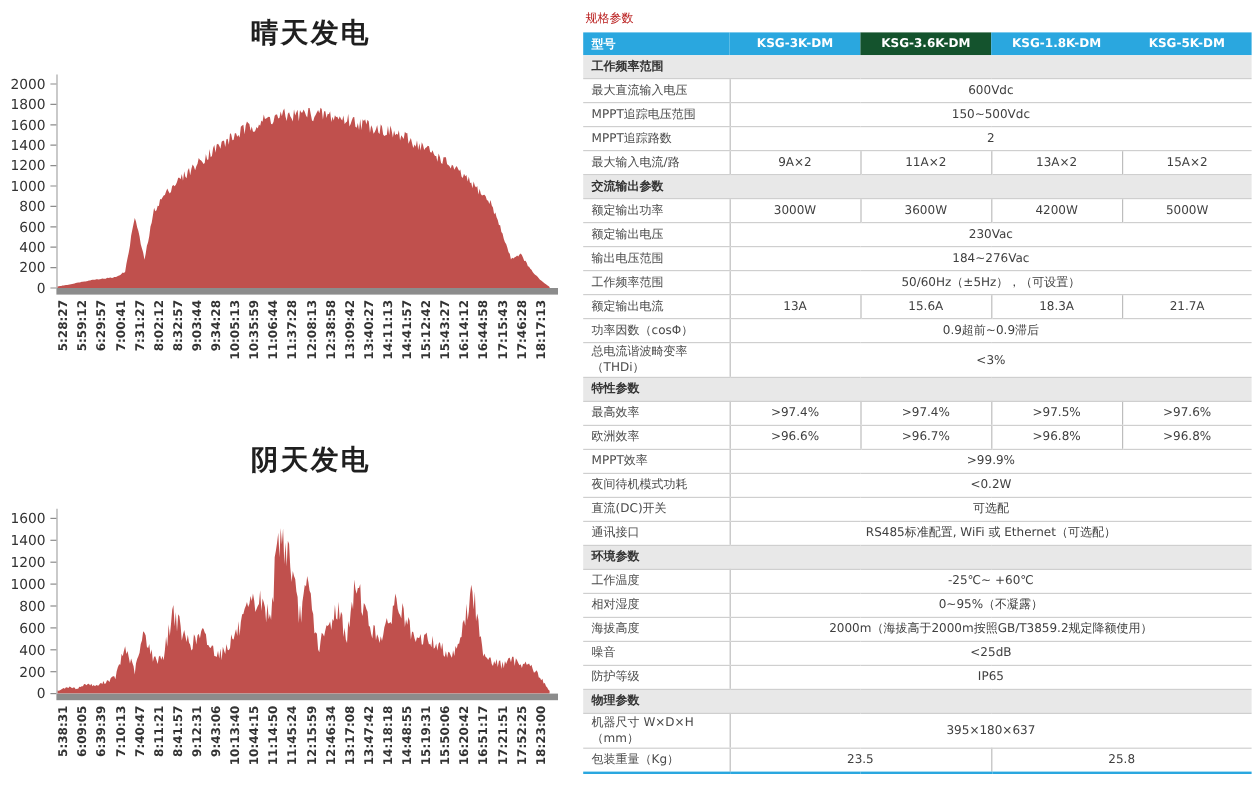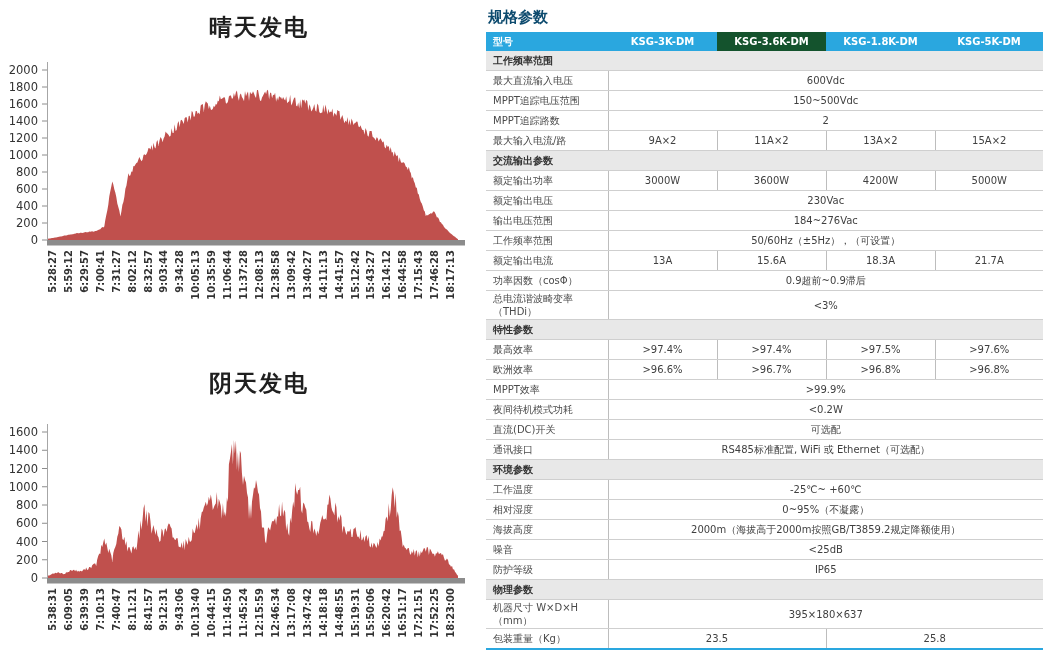--- a/index.html
+++ b/index.html
@@ -14,21 +14,21 @@
     font-family:Liberation Sans, sans-serif;
     font-size:23px;font-weight:bold;color:#1f1f1f;letter-spacing:2px;margin-left:24px;
   }
   #title-sunny{top:12px;}
   #title-cloudy{top:368px;}
   .chart-svg{position:absolute;left:0;}
   #chart-sunny{top:48px;}
   #chart-cloudy{top:418px;}
   
   .spec-panel{position:absolute;left:486px;top:6px;width:558px;}
-  .spec-title{font-size:15px;font-weight:bold;color:#0c4a6e;padding:2px 0 5px 2px;}
+  .spec-title{font-size:10px;font-weight:normal;color:#b91c1c;padding:2px 0 5px 2px;}
   table.spec{
     border-collapse:collapse;width:557px;table-layout:fixed;
     font-size:10px;color:#3f3f3f;
   }
   table.spec th{
     color:#ffffff;font-weight:bold;font-size:10px;height:17px;
     padding:1px 2px;text-align:center;
   }
   table.spec th.label{text-align:left;padding-left:7px;}
   table.spec td{

